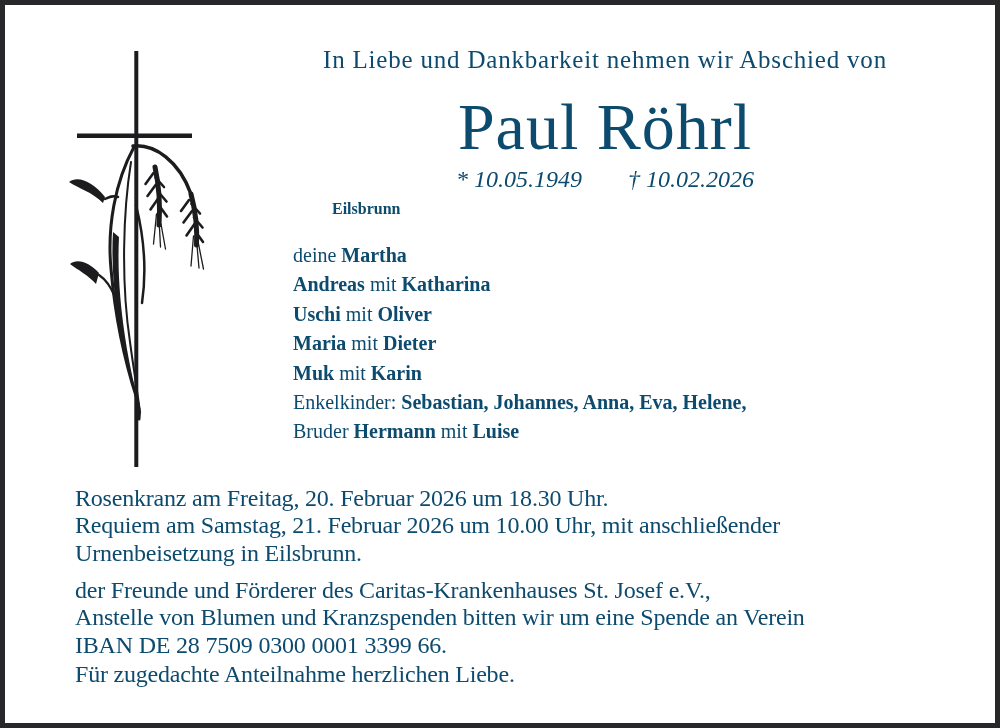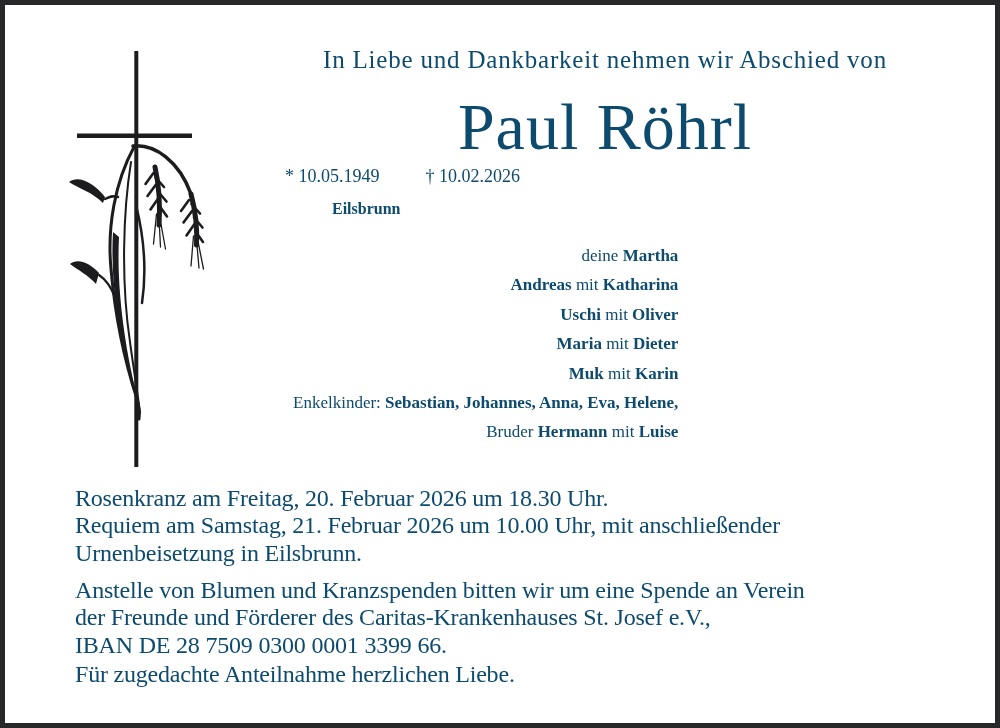--- a/index.html
+++ b/index.html
@@ -29,40 +29,40 @@
   .deceased-name {
     top: 84px; left: 280px; width: 640px;
     text-align: center;
     font-size: 66px;
     letter-spacing: 1px;
     white-space: nowrap;
   }
 
   .dates {
     top: 161px; left: 280px; width: 640px;
-    text-align: left;
-    font-size: 18px;
+    text-align: center;
+    font-size: 24px;
     white-space: nowrap;
+    font-style: italic;
   }
   .dates .birth { margin-right: 23px; }
   .dates .death { margin-left: 23px; }
 
   .place {
     top: 195px; left: 288px;
     font-size: 16px;
     font-weight: bold;
     margin-left: 39px;
   }
 
   .family {
     top: 236px; left: 288px;
-    font-size: 17px;
+    font-size: 20px;
     line-height: 29.4px;
     white-space: nowrap;
-    text-align: right;
   }
   .family .b { font-weight: bold; }
 
   .block {
     left: 70px;
     font-size: 24px;
     line-height: 27.4px;
     letter-spacing: -0.2px;
     white-space: nowrap;
   }
@@ -147,20 +147,20 @@
     <div><span>Bruder </span><span class="b">Hermann</span><span> mit </span><span class="b">Luise</span></div>
   </div>
 
   <div class="abs block schedule">
     <div>Rosenkranz am Freitag, 20. Februar 2026 um 18.30 Uhr.</div>
     <div>Requiem am Samstag, 21. Februar 2026 um 10.00 Uhr, mit anschließender</div>
     <div>Urnenbeisetzung in Eilsbrunn.</div>
   </div>
 
   <div class="abs block donation">
+    <div>der Freunde und Förderer des Caritas-Krankenhauses St. Josef e.V.,</div>
     <div>Anstelle von Blumen und Kranzspenden bitten wir um eine Spende an Verein</div>
-    <div>der Freunde und Förderer des Caritas-Krankenhauses St. Josef e.V.,</div>
     <div>IBAN DE 28 7509 0300 0001 3399 66.</div>
   </div>
 
   <div class="abs block thanks">Für zugedachte Anteilnahme herzlichen Liebe.</div>
 
 </div>
 
 </body></html>

